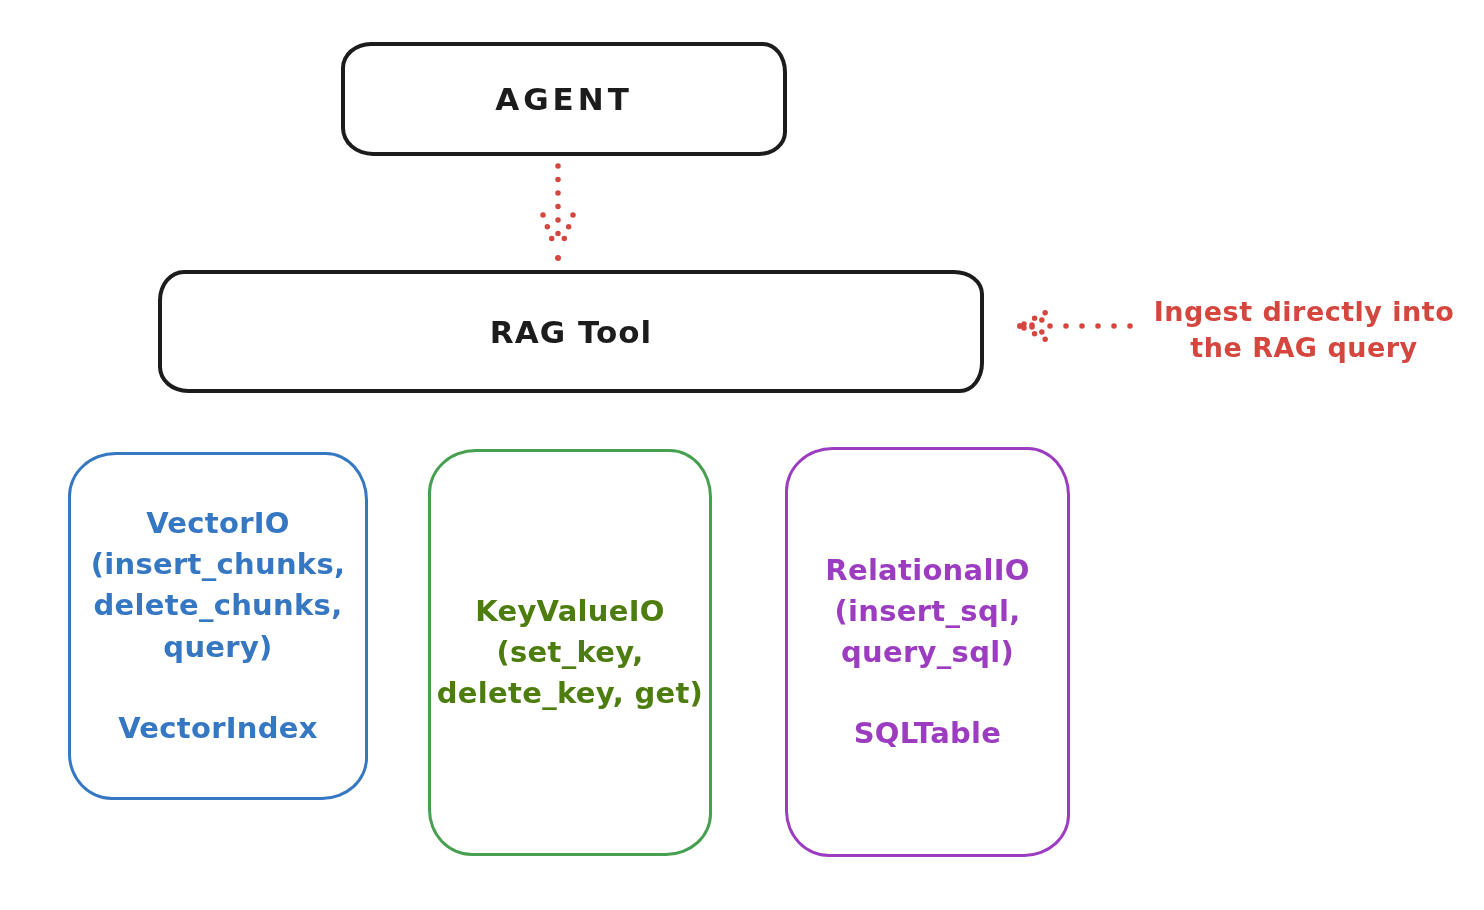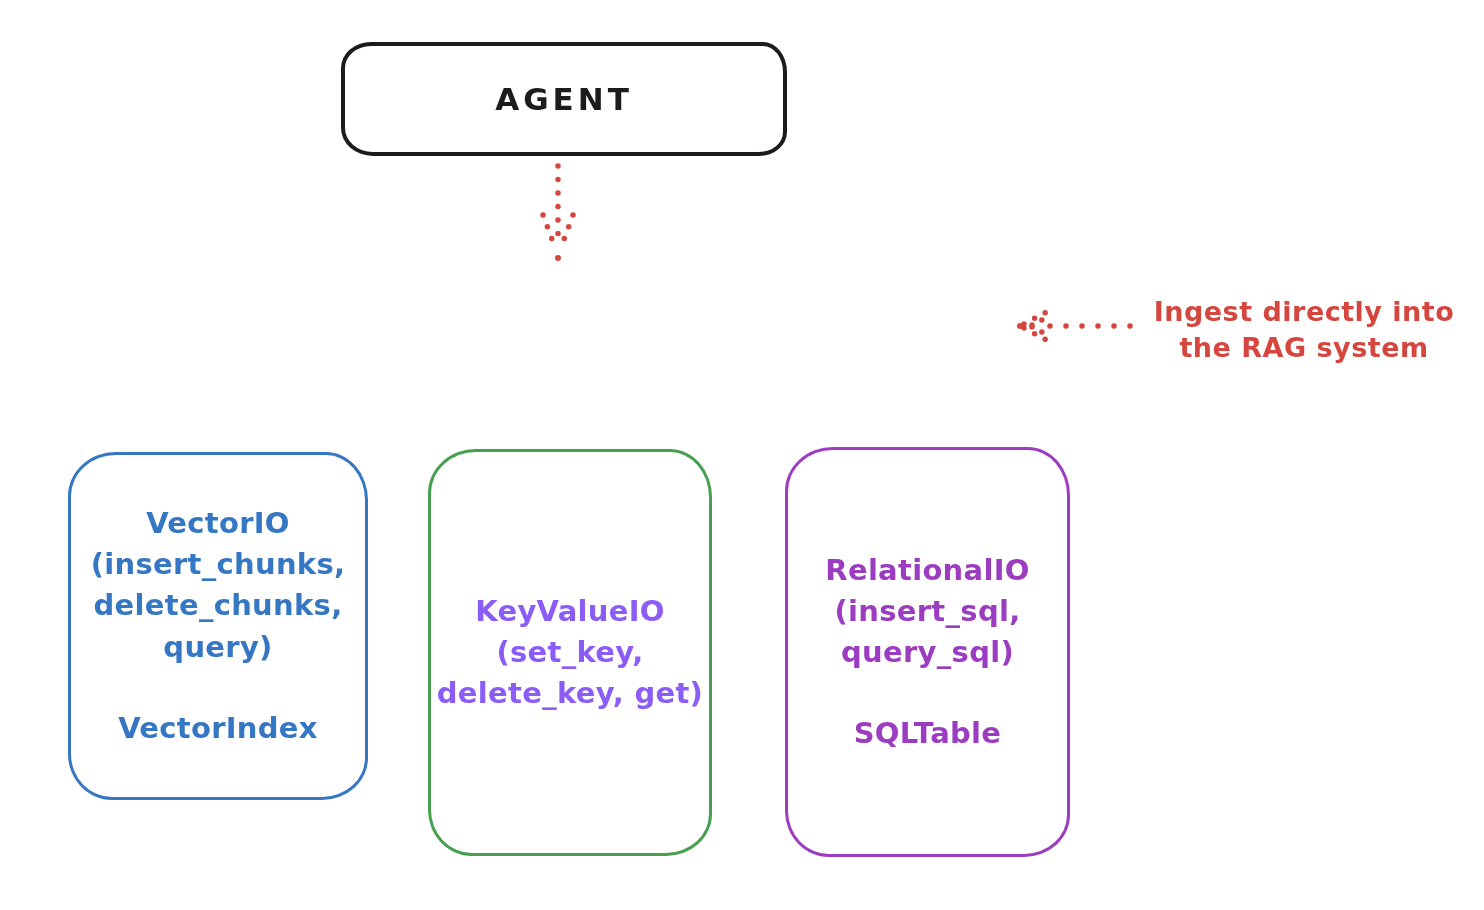--- a/index.html
+++ b/index.html
@@ -91,21 +91,21 @@
     left: 68px; top: 452px;
     width: 300px; height: 348px;
     border-color: #3577c2;
     color: #3577c2;
     text-align: center;
   }
   .store-keyvalue {
     left: 428px; top: 449px;
     width: 284px; height: 407px;
     border-color: #46a050;
-    color: #8b5cf6;
+    color: #4d7c0f;
   }
   .store-relational {
     left: 785px; top: 447px;
     width: 285px; height: 410px;
     border-color: #9c3dc1;
     color: #9c3dc1;
   }
 </style>
 </head>
 <body>
@@ -118,35 +118,38 @@
 
   <svg class="arrow arrow-down" width="44" height="106" viewBox="0 0 44 106">
     <g stroke="#d5463e" stroke-width="5.5" stroke-linecap="round" fill="none">
       <line x1="22" y1="6" x2="22" y2="74" stroke-dasharray="0 13.5"></line>
       <line x1="7" y1="55" x2="20" y2="90" stroke-dasharray="0 12.5"></line>
       <line x1="37" y1="55" x2="24" y2="90" stroke-dasharray="0 12.5"></line>
     </g>
     <circle cx="22" cy="98" r="3" fill="#d5463e"></circle>
   </svg>
 
+  <div class="node node-rag">
+    <span class="node-label">RAG Tool</span>
+  </div>
 
   <svg class="arrow arrow-left" width="130" height="52" viewBox="0 0 130 52">
     <g stroke="#d5463e" stroke-width="5.5" stroke-linecap="round" fill="none">
       <line x1="38" y1="26" x2="124" y2="26" stroke-dasharray="0 16"></line>
       <line x1="12" y1="24" x2="40" y2="9" stroke-dasharray="0 12"></line>
       <line x1="12" y1="28" x2="40" y2="43" stroke-dasharray="0 12"></line>
       <line x1="20" y1="25" x2="36" y2="17" stroke-dasharray="0 11"></line>
       <line x1="20" y1="27" x2="36" y2="35" stroke-dasharray="0 11"></line>
     </g>
     <circle cx="8" cy="26" r="3" fill="#d5463e"></circle>
   </svg>
 
   <div class="annotation">
     <span>Ingest directly into</span>
-    <span>the RAG system</span>
+    <span>the RAG query</span>
   </div>
 
   <div class="store store-vector">
     <div class="lines">
       <span>VectorIO</span>
       <span>(insert_chunks,</span>
       <span>delete_chunks,</span>
       <span>query)</span>
     </div>
     <div class="index-label">VectorIndex</div>

